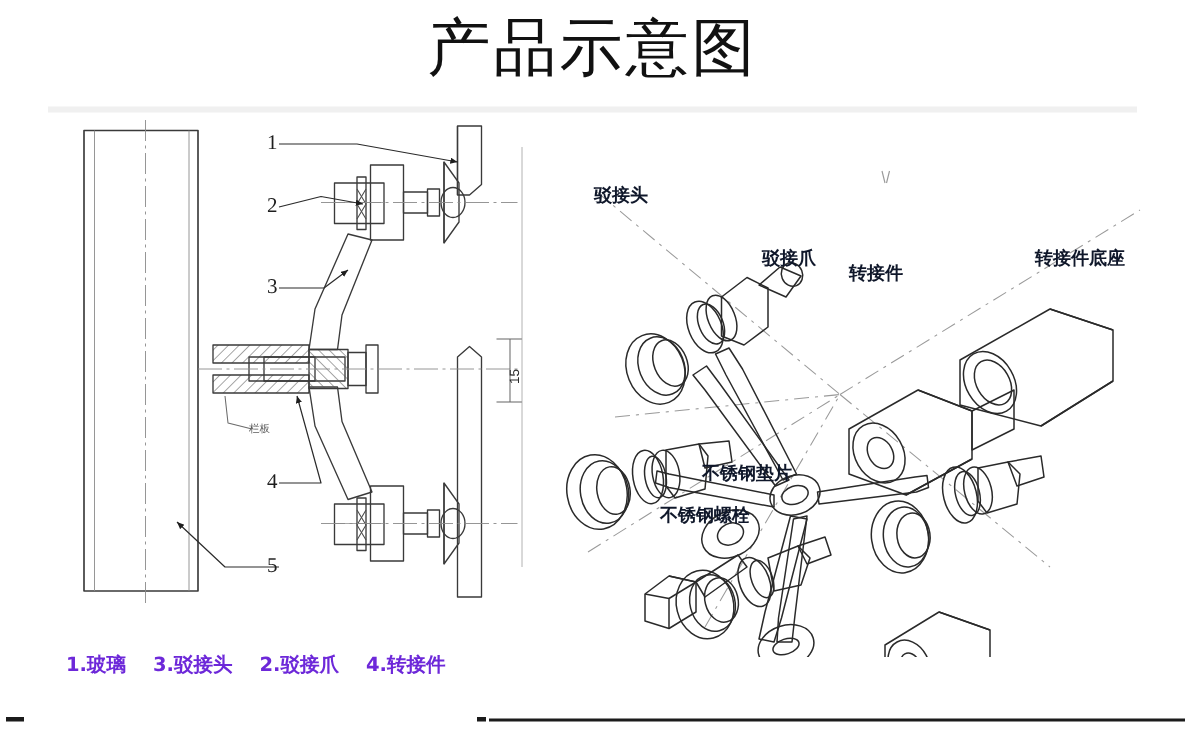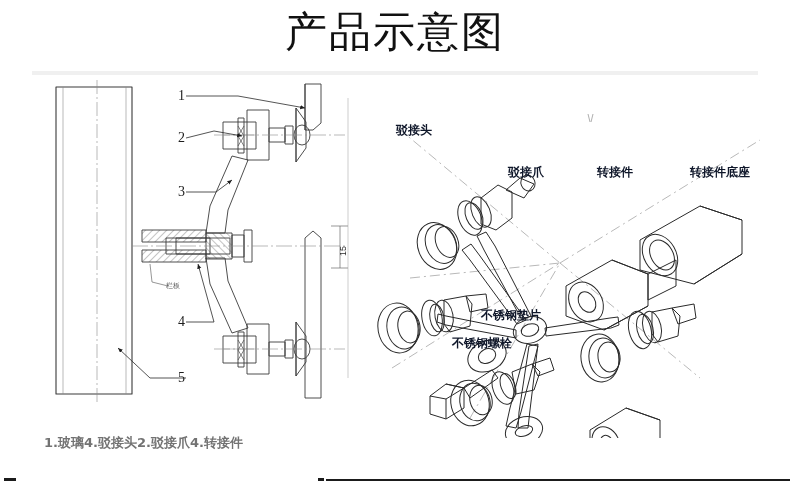--- a/index.html
+++ b/index.html
@@ -72,22 +72,23 @@
   }
   
   #legend {
     position: absolute;
     left: 44px;
     top: 432px;
     width: 420px;
     height: 22px;
     display: flex;
     align-items: center;
+    gap: 18px;
     font-size: 13px;
-    color: #737373;
+    color: #6d28d9;
     font-weight: bold;
     white-space: nowrap;
     font-family: "DejaVu Sans", "Liberation Sans", sans-serif;
   }
   #legend .legend-item { white-space: nowrap; }
 
   
   #bottom-rule-left {
     position: absolute;
     left: 4px;
@@ -396,29 +397,29 @@
     <div class="num-label" style="left:178px; top:106px;">3</div>
     <div class="num-label" style="left:178px; top:236px;">4</div>
     <div class="num-label" style="left:178px; top:292px;">5</div>
 
     <div class="dim-label" style="left:338px; top:178px;">15</div>
 
     <div class="tiny-label" style="left:166px; top:204px;">栏板</div>
 
     <div class="cjk-label" style="left:396px; top:45px;">驳接头</div>
     <div class="cjk-label" style="left:508px; top:87px;">驳接爪</div>
-    <div class="cjk-label" style="left:566px; top:87px;margin-left:31px;">转接件</div>
+    <div class="cjk-label" style="left:566px; top:97px;">转接件</div>
     <div class="cjk-label" style="left:690px; top:87px;">转接件底座</div>
-    <div class="cjk-label" style="left:481px; top:230px;">不锈钢垫片</div>
-    <div class="cjk-label" style="left:452px; top:258px;">不锈钢螺栓</div>
+    <div class="cjk-label" style="left:468px; top:230px;">不锈钢垫片</div>
+    <div class="cjk-label" style="left:440px; top:258px;">不锈钢螺栓</div>
   </div>
 
   <div id="legend">
     <span class="legend-item">1.玻璃</span>
-    <span class="legend-item">4.驳接头</span>
+    <span class="legend-item">3.驳接头</span>
     <span class="legend-item">2.驳接爪</span>
     <span class="legend-item">4.转接件</span>
   </div>
 
   <div id="bottom-rule-left"></div>
   <div id="bottom-rule-right"></div>
   <div id="bottom-rule-bar"></div>
 
 </div>
 

